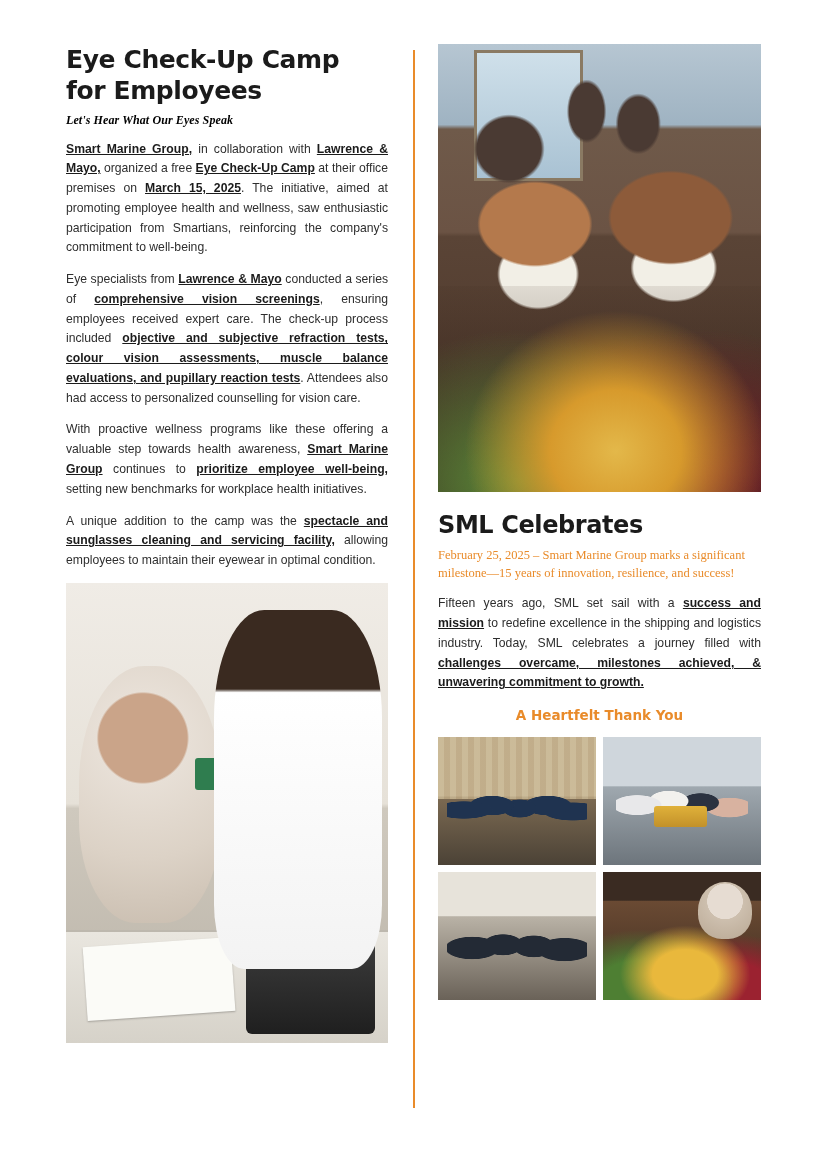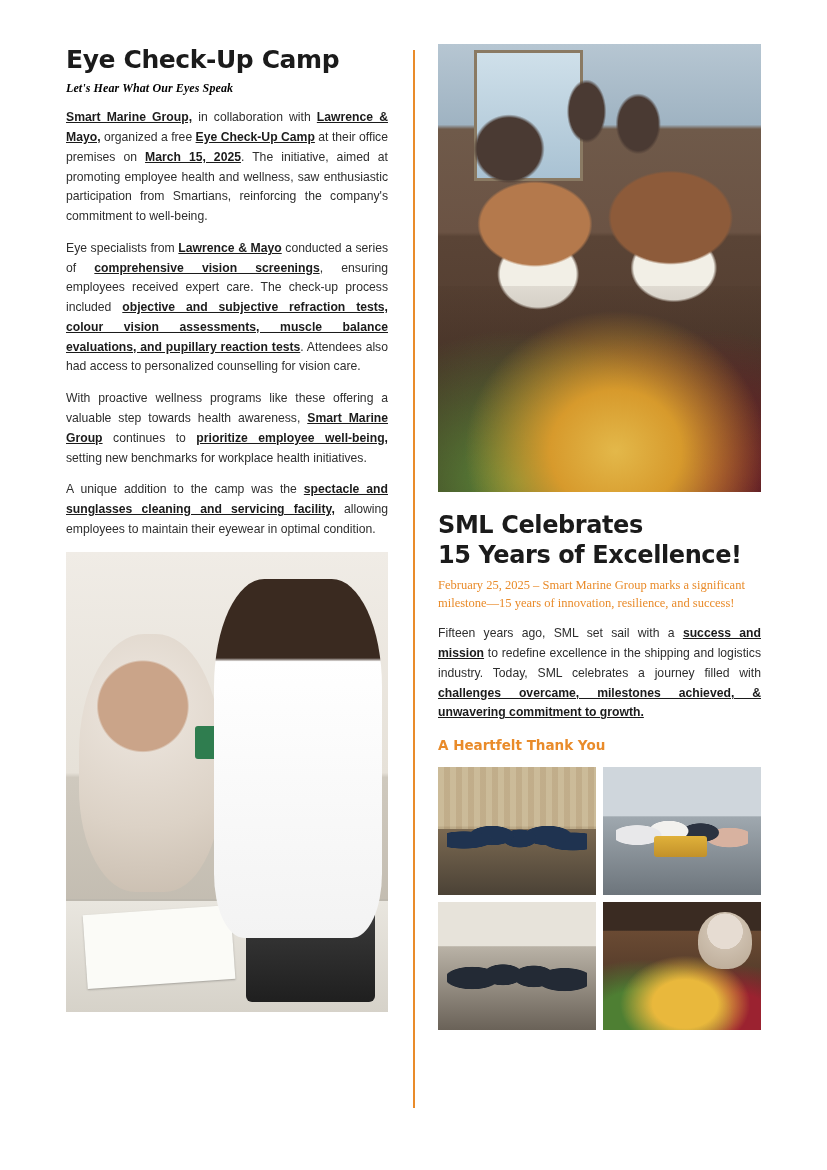--- a/index.html
+++ b/index.html
@@ -87,20 +87,21 @@
     -webkit-hyphens: auto;
     hyphens: auto;
   }
   p.body b, p.body strong { font-weight: 700; color: #1b1b1b; text-decoration: underline; }
   .subhead {
     font-family: "DejaVu Sans", sans-serif;
     font-size: 13.5px;
     font-weight: 700;
     color: #e98b2a;
     margin: 14px 0 10px 0;
+    text-align: center;
   }
   
   .img {
     position: relative;
     overflow: hidden;
     background: #cfcfcf;
   }
   .photo-left-main {
     margin-top: 8px;
     width: 322px;
@@ -255,20 +256,21 @@
 </head>
 <body>
 
 <div class="page">
 
   <div class="divider"></div>
 
   <div class="left-col">
     <h1 class="headline">
       <span>Eye Check-Up Camp</span><br>
+      <span>for Employees</span>
     </h1>
     <div class="kicker">Let's Hear What Our Eyes Speak</div>
 
     <p class="body"><b>Smart Marine Group,</b><span> in collaboration with </span><b>Lawrence &amp; Mayo,</b><span> organized a free </span><b>Eye Check-Up Camp</b><span> at their office premises on </span><b>March 15, 2025</b><span>. The initiative, aimed at promoting employee health and wellness, saw enthusiastic participation from Smartians, reinforcing the company's commitment to well-being.</span></p>
     <p class="body"><span>Eye specialists from </span><b>Lawrence &amp; Mayo</b><span> conducted a series of </span><b>comprehensive vision screenings</b><span>, ensuring employees received expert care. The check-up process included </span><b>objective and subjective refraction tests, colour vision assessments, muscle balance evaluations, and pupillary reaction tests</b><span>. Attendees also had access to personalized counselling for vision care.</span></p>
     <p class="body"><span>With proactive wellness programs like these offering a valuable step towards health awareness, </span><b>Smart Marine Group</b><span> continues to </span><b>prioritize employee well-being,</b><span> setting new benchmarks for workplace health initiatives.</span></p>
     <p class="body"><span>A unique addition to the camp was the </span><b>spectacle and sunglasses cleaning and servicing facility,</b><span> allowing employees to maintain their eyewear in optimal condition.</span></p>
 
     <div class="img photo-left-main">
       <div class="ph p-eye" style="left:0;top:0;width:100%;height:100%;">
@@ -282,21 +284,20 @@
 
   <div class="right-col">
     <div class="img photo-right-main">
       <div class="ph p-room-main" style="left:0;top:0;width:100%;height:100%;">
         <div class="p-figs"></div>
       </div>
     </div>
 
     <h2 class="headline">
       <span>SML Celebrates</span><br>
-      <span>15 Years of Excellence!</span>
     </h2>
 
     <div class="standfirst">February 25, 2025 – Smart Marine Group marks a significant milestone—15 years of innovation, resilience, and success!</div>
 
     <p class="body"><span>Fifteen years ago, SML set sail with a </span><b>success and mission</b><span> to redefine excellence in the shipping and logistics industry. Today, SML celebrates a journey filled with </span><b>challenges overcame, milestones achieved, &amp; unwavering commitment to growth.</b></p>
 
     <div class="subhead">A Heartfelt Thank You</div>
 
 
     <div class="grid-imgs">

